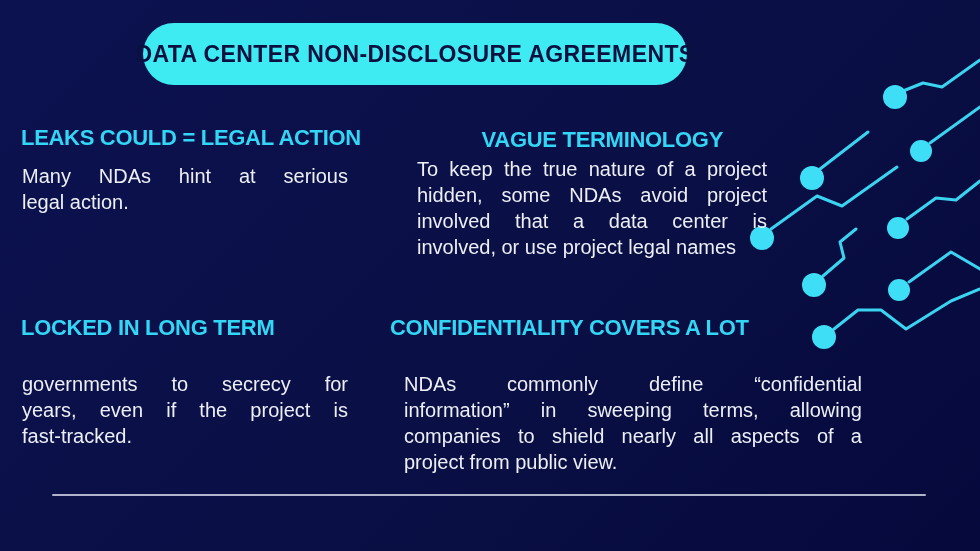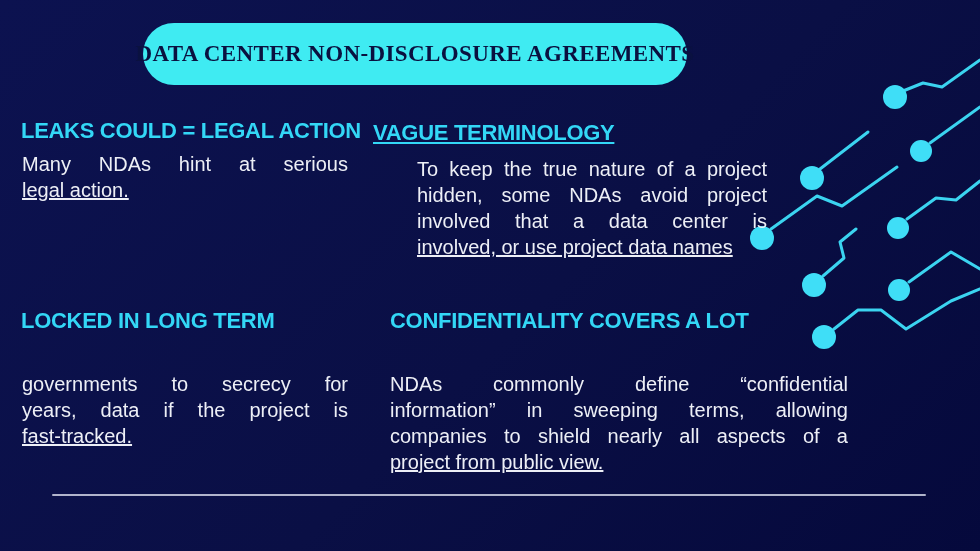--- a/index.html
+++ b/index.html
@@ -12,37 +12,38 @@
   }
   .title-pill{
     position:absolute;left:143px;top:23px;width:544px;height:62px;
     background:var(--pill-bg,#3febf2);
     border-radius:32px;
     display:flex;align-items:center;justify-content:center;
   }
   .title-pill .title-text{
     color:var(--title-ink,#0a1140);
     font-size:23px;font-weight:700;letter-spacing:0.4px;
-    font-family:Liberation Serif, serif;
+    font-family:Liberation Sans, sans-serif;
     white-space:nowrap;
   }
   .sec-heading{
     position:absolute;
     color:var(--accent,#33d7f6);
     font-size:22px;font-weight:700;letter-spacing:-0.3px;
     white-space:nowrap;
+    margin-top:7px;
   }
-  .sec-heading.centered{text-align:left;text-decoration:underline;}
+  .sec-heading.centered{text-align:right;}
   .body-text{
     position:absolute;
     color:var(--body-ink,#edeff6);
     font-size:20px;line-height:26px;
   }
   .jline{text-align:justify;text-align-last:justify;}
-  .jlast{text-align:right;text-align-last:left;text-decoration:underline;}
+  .jlast{text-align:right;text-align-last:left;}
   .divider{
     position:absolute;left:52px;top:494px;width:874px;height:2px;
     background:var(--divider,#c3c6da);
     border-radius:1px;opacity:0.9;
   }
   .circuit{
     position:absolute;left:0;top:0;width:980px;height:551px;
     pointer-events:none;
   }
 </style>
@@ -72,42 +73,42 @@
       <circle cx="899" cy="290" r="11"></circle>
       <circle cx="824" cy="337" r="12"></circle>
     </g>
   </svg>
 
   <div class="title-pill">
     <span class="title-text">DATA CENTER NON-DISCLOSURE AGREEMENTS</span>
   </div>
 
   <div class="sec-heading" style="left:21px;top:118px;">LEAKS COULD = LEGAL ACTION</div>
-  <div class="body-text" style="left:22px;top:151px;width:326px;">
+  <div class="body-text" style="left:22px;top:163px;width:326px;">
     <div class="jline">Many NDAs hint at serious</div>
     <div class="jlast">legal action.</div>
   </div>
 
   <div class="sec-heading centered" style="left:393px;top:120px;width:350px;transform:translateX(-20px);">VAGUE TERMINOLOGY</div>
   <div class="body-text" style="left:393px;top:156px;width:350px;margin-left:24px;">
     <div class="jline">To keep the true nature of a project</div>
     <div class="jline">hidden, some NDAs avoid project</div>
     <div class="jline">involved that a data center is</div>
-    <div class="jlast">involved, or use project data names</div>
+    <div class="jlast">involved, or use project legal names</div>
   </div>
 
   <div class="sec-heading" style="left:21px;top:308px;">LOCKED IN LONG TERM</div>
   <div class="body-text" style="left:22px;top:371px;width:326px;">
     <div class="jline">governments to secrecy for</div>
-    <div class="jline">years, data if the project is</div>
+    <div class="jline">years, even if the project is</div>
     <div class="jlast">fast-tracked.</div>
   </div>
 
   <div class="sec-heading" style="left:390px;top:308px;">CONFIDENTIALITY COVERS A LOT</div>
-  <div class="body-text" style="left:390px;top:371px;width:458px;">
+  <div class="body-text" style="left:404px;top:371px;width:458px;">
     <div class="jline">NDAs commonly define “confidential</div>
     <div class="jline">information” in sweeping terms, allowing</div>
     <div class="jline">companies to shield nearly all aspects of a</div>
     <div class="jlast">project from public view.</div>
   </div>
 
   <div class="divider"></div>
 
 </div>
 

